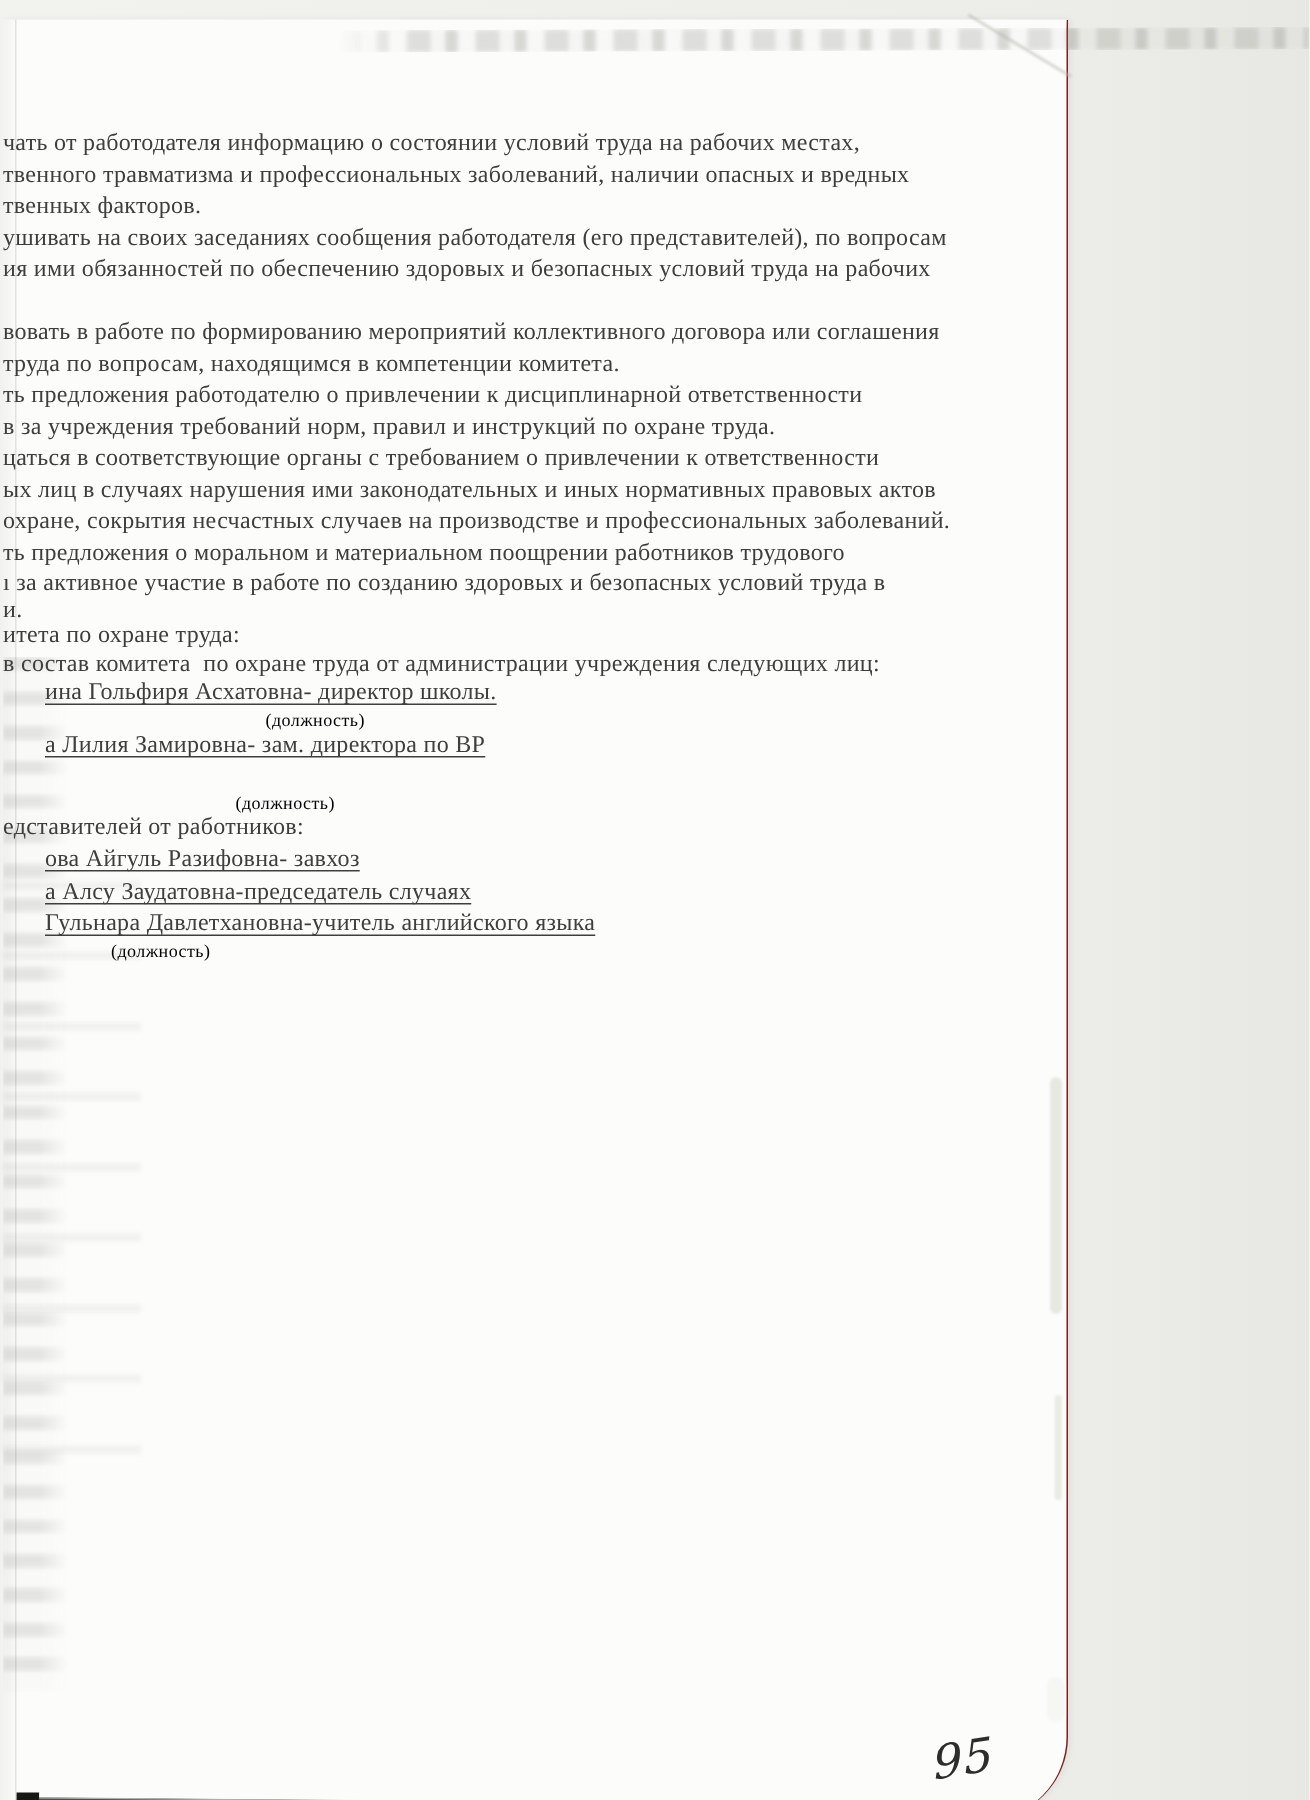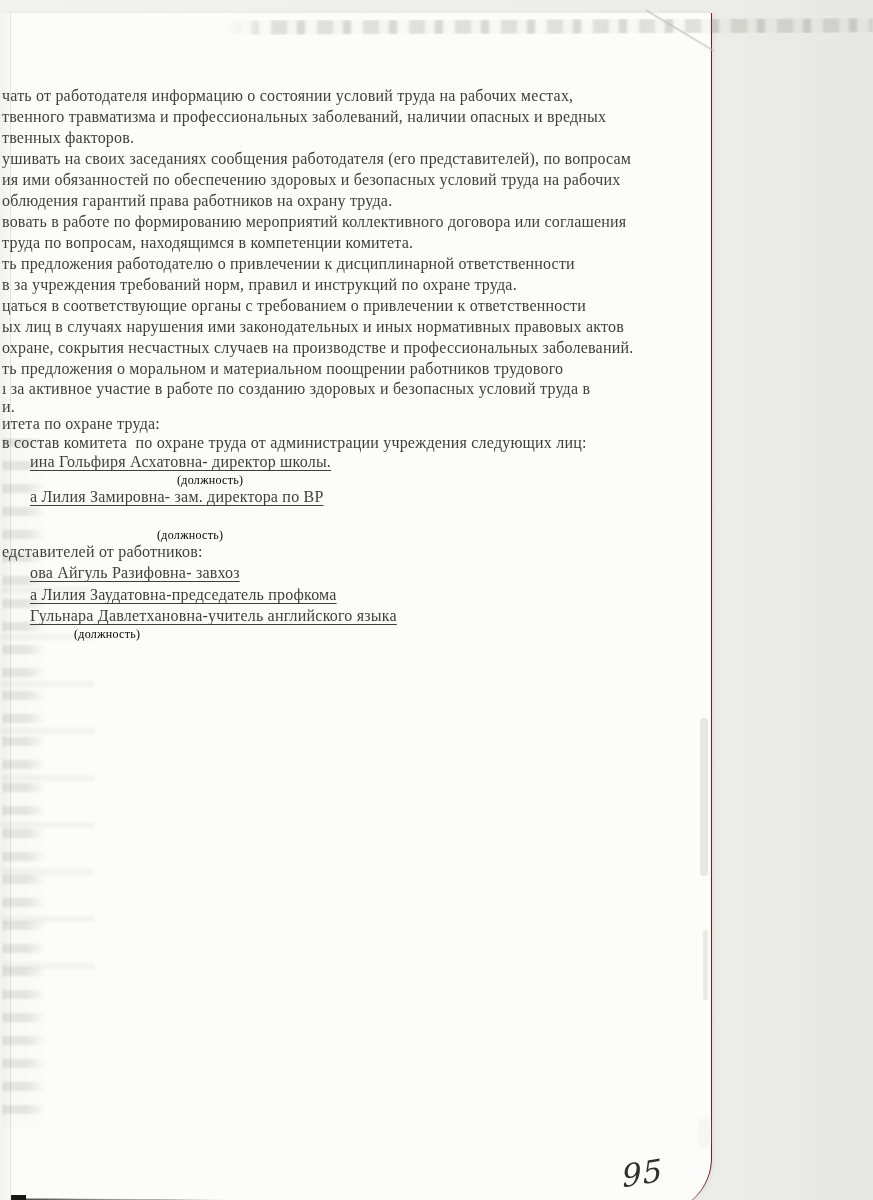--- a/index.html
+++ b/index.html
@@ -104,40 +104,39 @@
   <div class="crease-topright"></div>
   <div class="ghost-col"></div>
   <div class="ghost-col2"></div>
 
   <div class="text-layer">
     <div class="line l1">чать от работодателя информацию о состоянии условий труда на рабочих местах,</div>
     <div class="line l2">твенного травматизма и профессиональных заболеваний, наличии опасных и вредных</div>
     <div class="line l3">твенных факторов.</div>
     <div class="line l4">ушивать на своих заседаниях сообщения работодателя (его представителей), по вопросам</div>
     <div class="line l5">ия ими обязанностей по обеспечению здоровых и безопасных условий труда на рабочих</div>
-    <div class="line l6">облюдения гарантий права работников на охрану труда.</div>
     <div class="line l7">вовать в работе по формированию мероприятий коллективного договора или соглашения</div>
     <div class="line l8">труда по вопросам, находящимся в компетенции комитета.</div>
     <div class="line l9">ть предложения работодателю о привлечении к дисциплинарной ответственности</div>
     <div class="line l10">в за учреждения требований норм, правил и инструкций по охране труда.</div>
     <div class="line l11">цаться в соответствующие органы с требованием о привлечении к ответственности</div>
     <div class="line l12">ых лиц в случаях нарушения ими законодательных и иных нормативных правовых актов</div>
     <div class="line l13">охране, сокрытия несчастных случаев на производстве и профессиональных заболеваний.</div>
     <div class="line l14">ть предложения о моральном и материальном поощрении работников трудового</div>
     <div class="line l15">ı за активное участие в работе по созданию здоровых и безопасных условий труда в</div>
     <div class="line l16">и.</div>
     <div class="line l17">итета по охране труда:</div>
     <div class="line l18">в состав комитета  по охране труда от администрации учреждения следующих лиц:</div>
     <div class="line l19 u">ина Гольфиря Асхатовна- директор школы.</div>
     <div class="line l20 sm">(должность)</div>
     <div class="line l21 u">а Лилия Замировна- зам. директора по ВР</div>
     <div class="line l23 sm">(должность)</div>
     <div class="line l24">едставителей от работников:</div>
     <div class="line l25 u">ова Айгуль Разифовна- завхоз</div>
-    <div class="line l26 u">а Лилия Заудатовна-председатель профкома</div>
+    <div class="line l26 u">а Алсу Заудатовна-председатель случаях</div>
     <div class="line l27 u">Гульнара Давлетхановна-учитель английского языка</div>
     <div class="line l28 sm">(должность)</div>
   </div>
 
   <div class="bottom-line"></div>
   <div class="corner-mark"></div>
   <div class="page-num">95</div>
 </div>
 
 <div class="edge-notch-a"></div>

